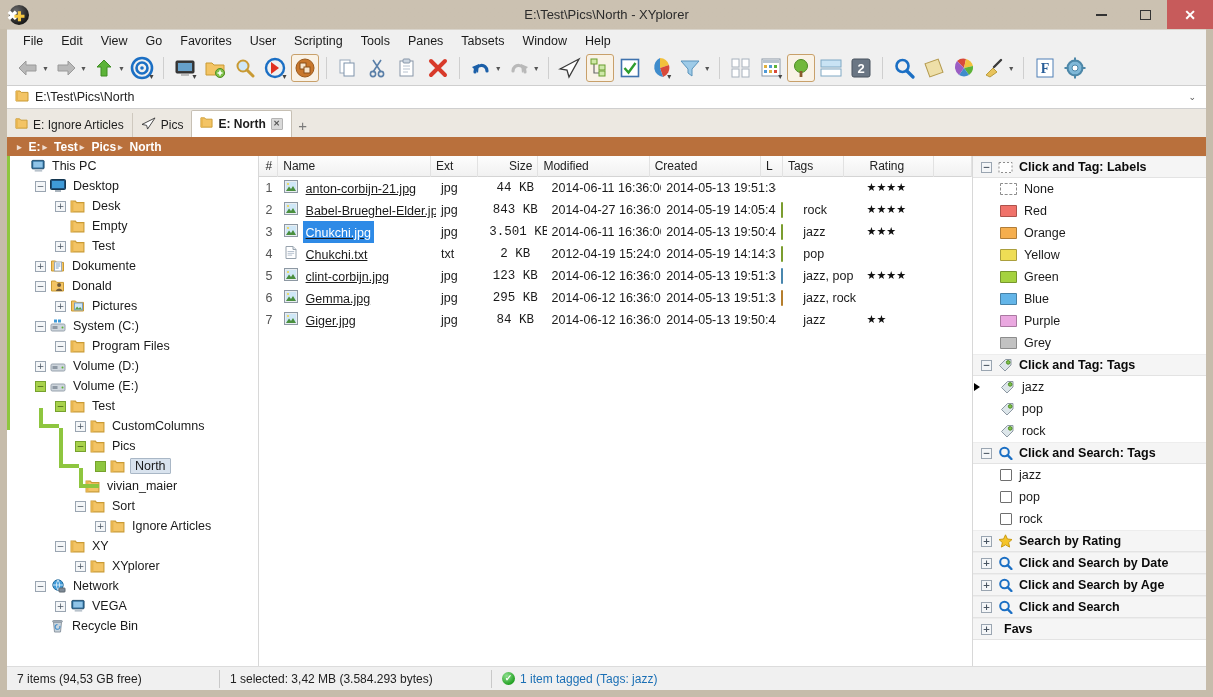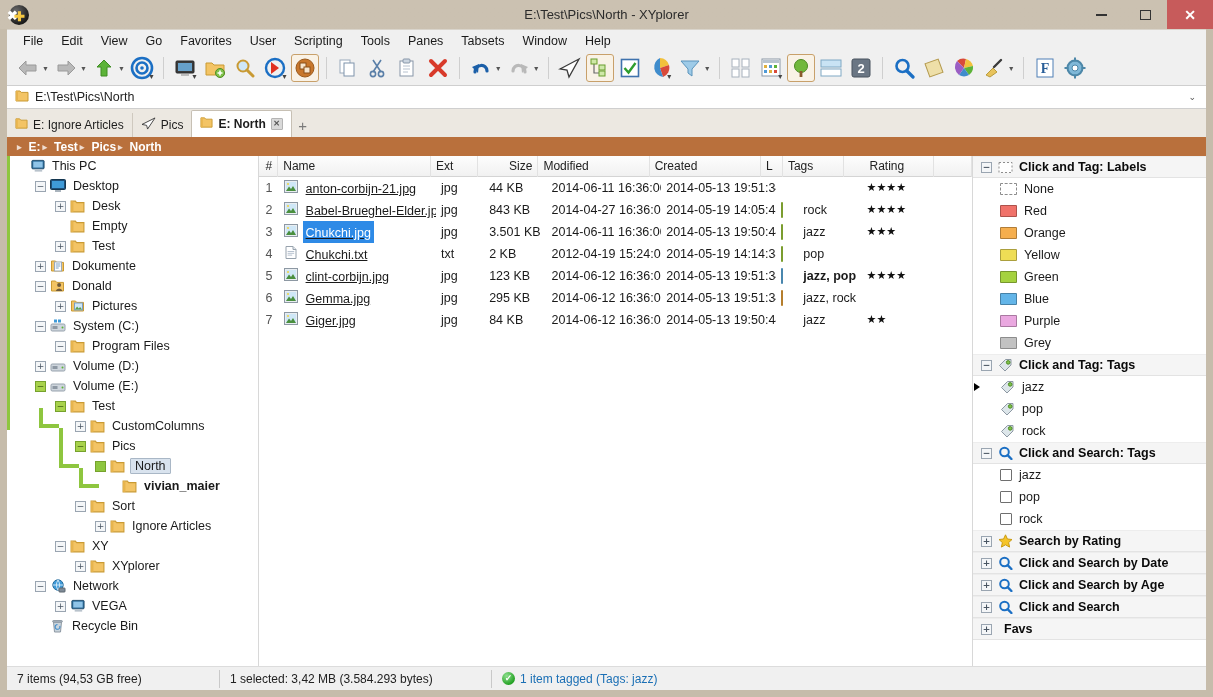--- a/index.html
+++ b/index.html
@@ -174,21 +174,21 @@
   }
   .ch { position:relative; height:21px; line-height:21px;
         border-right:1px solid #e2e2e2; padding:0 5px; overflow:hidden; }
   .ch.r { text-align:right; }
   .row {
     height:22px; display:flex; align-items:center; font-size:12.5px;
     color:#1a1a1a; position:relative;
   }
   .cell { height:22px; line-height:22px; padding:0 5px; overflow:hidden;
           white-space:nowrap; }
-  .cell.r { text-align:left; }
+  .cell.r { text-align:center;font-family:Liberation Mono, monospace; }
   .cell.num { color:#555; text-align:right; padding-right:6px;}
   .nm { display:flex; align-items:center; gap:5px;text-decoration:underline; }
   .nm .txt { padding:1px 3px; }
   .nm .txt.sel { background:#2e8ae6; color:#fff; }
   .lbl-sw { width:13px;height:11px;border:1px solid rgba(0,0,0,.25); border-radius:1px; }
   .stars { letter-spacing:0px; font-size:11px; color:#111; font-family:"DejaVu Sans", sans-serif;}
 
   
   #rightpane {
     width:233px; height:510px; background:#fff; position:relative; overflow:hidden;
@@ -747,21 +747,21 @@
           <div class="tnode" style="padding-left: 88px;">
             <span class="tbox sel"></span>
             <span class="tico">
               <svg width="15" height="15" viewBox="0 0 14 14">
                 <path d="M1 2 h4 l1.2 1.4 H13 V12 H1 Z" fill="#f3c465" stroke="#c99a33"></path>
                 <rect x="1" y="2" width="2.2" height="10" fill="#e7b44e"></rect>
               </svg>
             </span>
             <span class="tlabel selected">North</span>
           </div>
-          <div class="tnode" style="padding-left: 100px; font-weight: bold;">
+          <div class="tnode" style="padding-left: 63px;">
             <span class="tbox empty"></span>
             <span class="tico">
               <svg width="15" height="15" viewBox="0 0 14 14">
                 <path d="M1 2 h4 l1.2 1.4 H13 V12 H1 Z" fill="#f3c465" stroke="#c99a33"></path>
                 <rect x="1" y="2" width="2.2" height="10" fill="#e7b44e"></rect>
               </svg>
             </span>
             <span class="tlabel">vivian_maier</span>
           </div>
           <div class="tnode" style="padding-left: 68px;">
@@ -961,21 +961,21 @@
                     <circle cx="4" cy="4" r="1" fill="#f2d23c"></circle>
                   </svg></span>
                 <span class="txt">clint-corbijn.jpg</span>
               </span>
             </div>
             <div class="cell " style="width: 50px;">jpg</div>
             <div class="cell r" style="width: 65px;">123 KB</div>
             <div class="cell " style="width: 120px;">2014-06-12 16:36:00</div>
             <div class="cell " style="width: 120px;">2014-05-13 19:51:34</div>
             <div class="cell " style="width: 23px;"><span class="lbl-sw" style="background: rgb(99, 181, 232);"></span></div>
-            <div class="cell " style="width: 66px; font-weight: bold;">jazz, pop</div>
+            <div class="cell " style="width: 66px;">jazz, pop</div>
             <div class="cell stars" style="width: 75px;">★★★★</div>
             <div class="cell " style="width: 40px;"></div>
           </div>
           <div class="row">
             <div class="cell num" style="width: 20px;">6</div>
             <div class="cell " style="width: 165px;">
               <span class="nm">
                 <span><svg width="14" height="13" viewBox="0 0 14 13">
                     <rect x="0.5" y="0.5" width="13" height="12" fill="#e9eef2" stroke="#8d98a3"></rect>
                     <rect x="2" y="2" width="10" height="9" fill="#cfe7f7"></rect>

